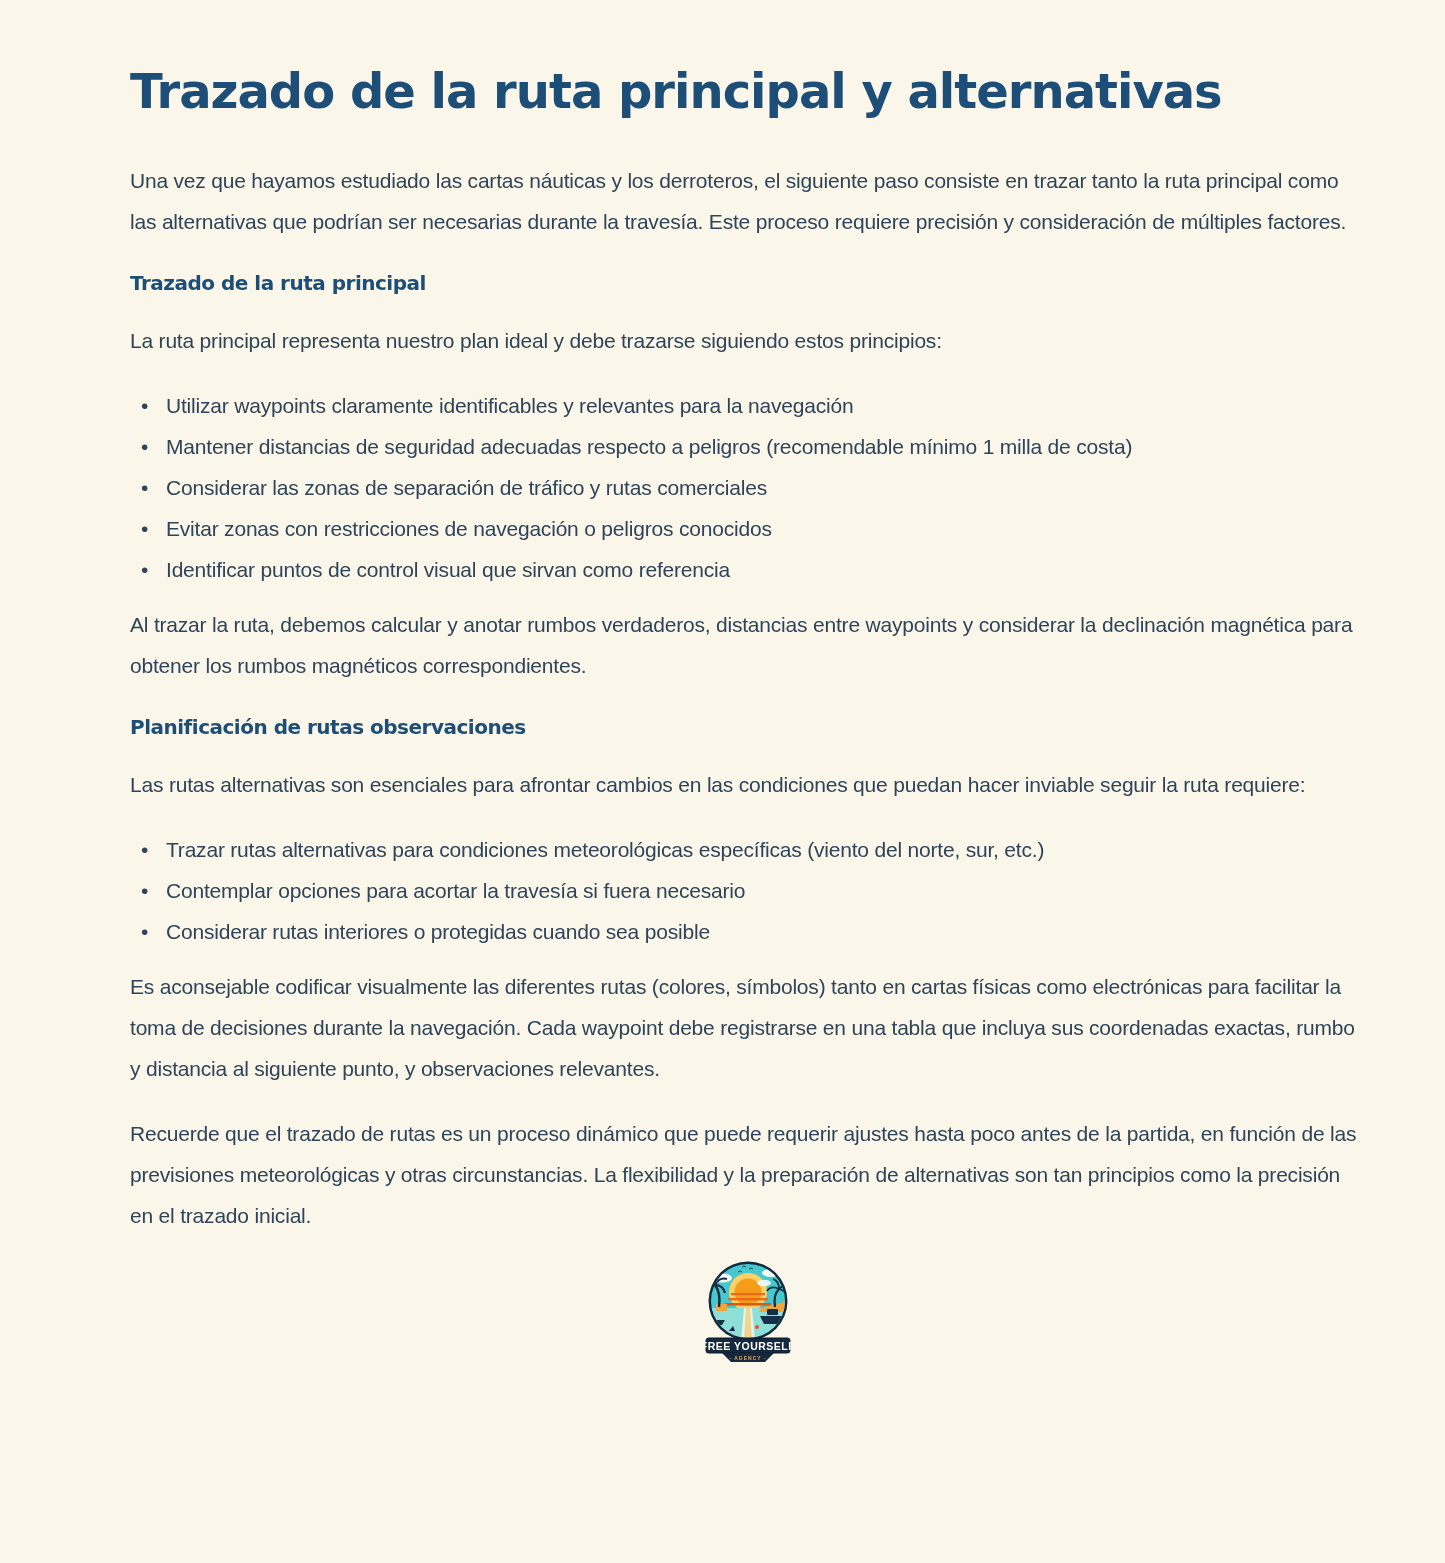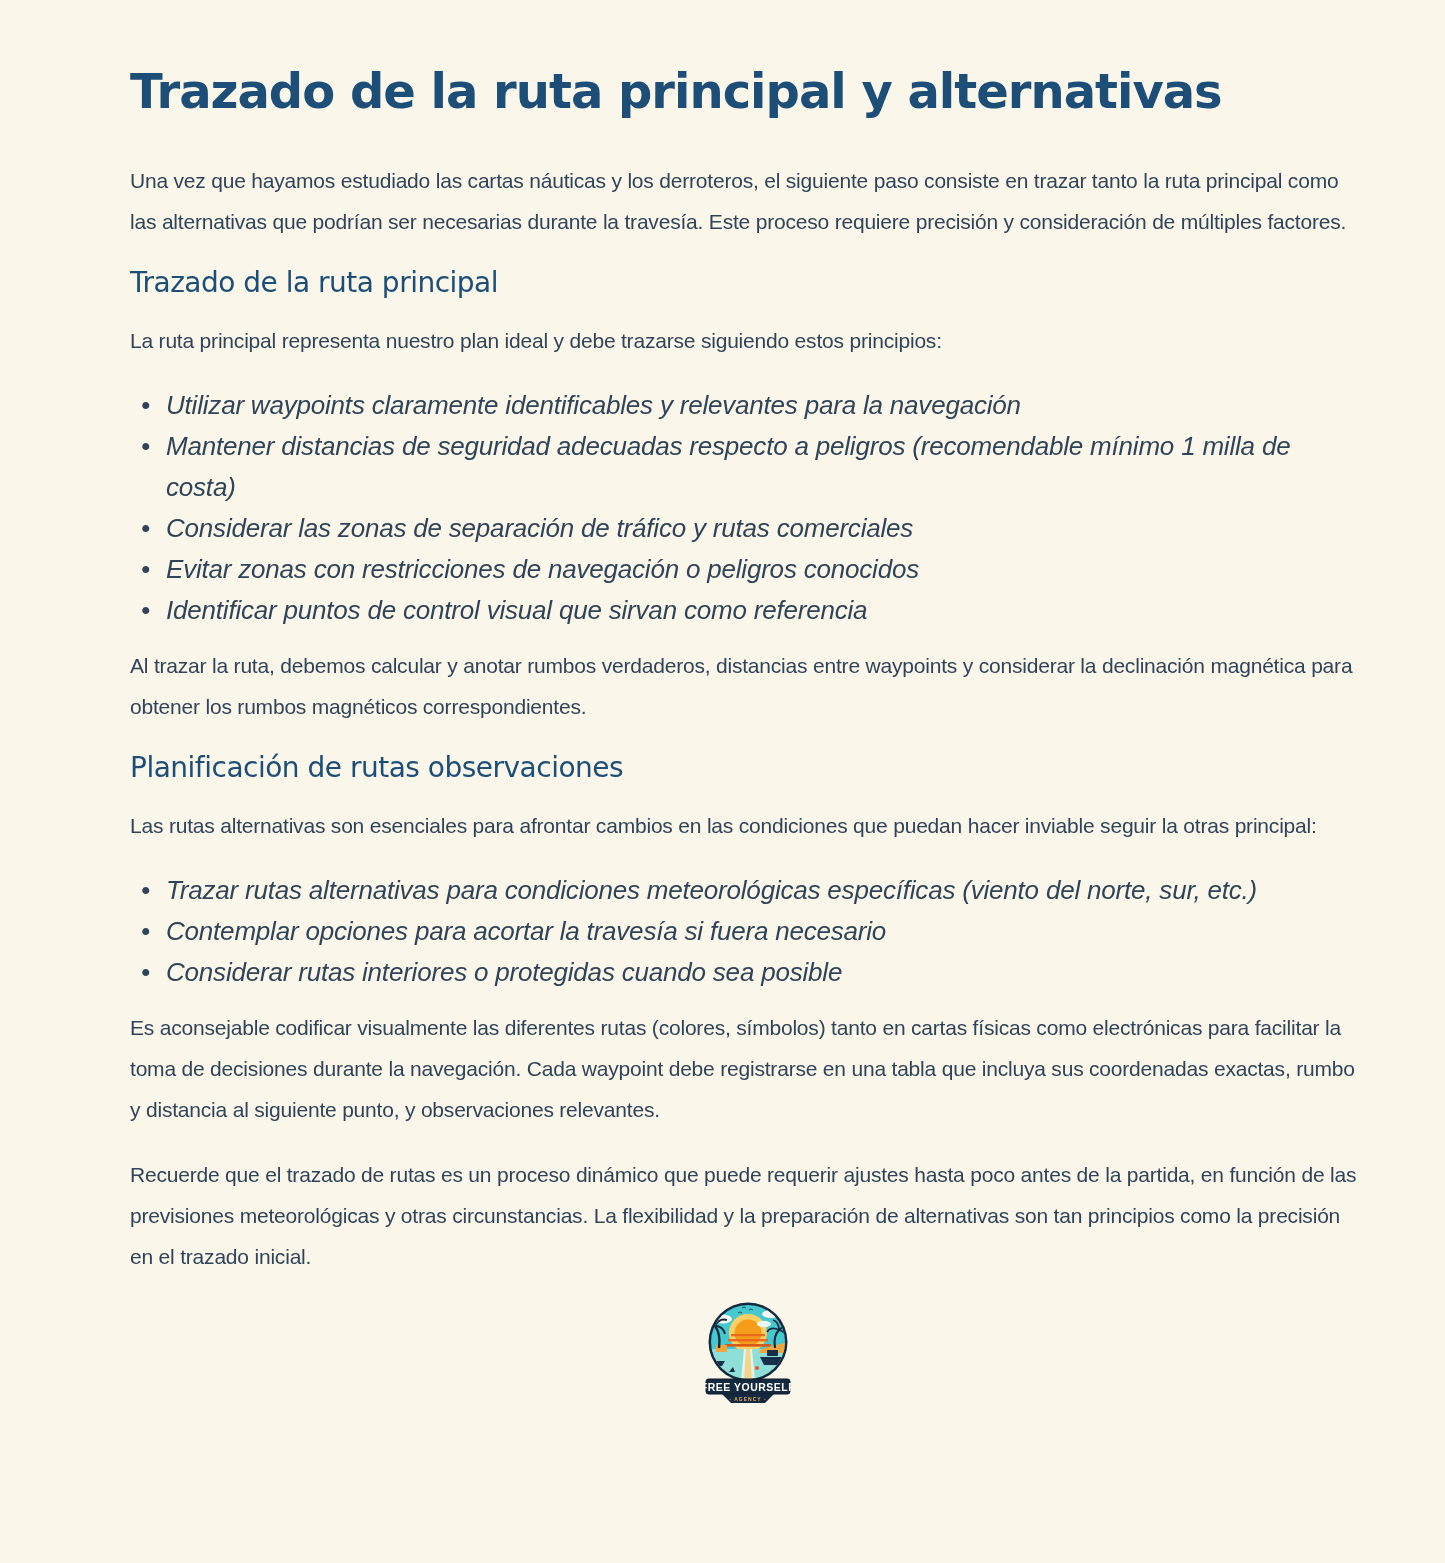--- a/index.html
+++ b/index.html
@@ -22,45 +22,44 @@
     font-family: "DejaVu Sans", sans-serif;
     font-weight: bold;
     font-size: 48px;
     line-height: 58px;
     letter-spacing: -1px;
     color: #1C4E78;
   }
   h2.section-heading {
     margin: 16px 0 20px 0;
     font-family: "DejaVu Sans", sans-serif;
-    font-weight: normal;
-    font-size: 28px;
+    font-weight: bold;
+    font-size: 20px;
     line-height: 34px;
     letter-spacing: -0.5px;
     color: #1C4E78;
   }
   p.body-text {
     margin: 0 0 24px 0;
     font-size: 21px;
     line-height: 41px;
     letter-spacing: -0.2px;
     max-width: 1235px;
   }
   ul.bullet-list {
     list-style: none;
     margin: 0 0 14px 0;
     padding: 0;
   }
   ul.bullet-list li {
     position: relative;
     padding-left: 36px;
-    font-size: 26px;
+    font-size: 21px;
     line-height: 41px;
     letter-spacing: -0.2px;
-    font-style: italic;
   }
   ul.bullet-list li::before {
     content: "\2022";
     position: absolute;
     left: 11px;
     top: 0;
     color: #2F4458;
   }
   .logo-wrap {
     display: flex;
@@ -85,21 +84,21 @@
       <li>Mantener distancias de seguridad adecuadas respecto a peligros (recomendable mínimo 1 milla de costa)</li>
       <li>Considerar las zonas de separación de tráfico y rutas comerciales</li>
       <li>Evitar zonas con restricciones de navegación o peligros conocidos</li>
       <li>Identificar puntos de control visual que sirvan como referencia</li>
     </ul>
     <p class="body-text">Al trazar la ruta, debemos calcular y anotar rumbos verdaderos, distancias entre waypoints y considerar la declinación magnética para obtener los rumbos magnéticos correspondientes.</p>
   </section>
 
   <section>
     <h2 class="section-heading">Planificación de rutas observaciones</h2>
-    <p class="body-text">Las rutas alternativas son esenciales para afrontar cambios en las condiciones que puedan hacer inviable seguir la otras principal:</p>
+    <p class="body-text">Las rutas alternativas son esenciales para afrontar cambios en las condiciones que puedan hacer inviable seguir la ruta requiere:</p>
     <ul class="bullet-list">
       <li>Trazar rutas alternativas para condiciones meteorológicas específicas (viento del norte, sur, etc.)</li>
       <li>Contemplar opciones para acortar la travesía si fuera necesario</li>
       <li>Considerar rutas interiores o protegidas cuando sea posible</li>
     </ul>
     <p class="body-text">Es aconsejable codificar visualmente las diferentes rutas (colores, símbolos) tanto en cartas físicas como electrónicas para facilitar la toma de decisiones durante la navegación. Cada waypoint debe registrarse en una tabla que incluya sus coordenadas exactas, rumbo y distancia al siguiente punto, y observaciones relevantes.</p>
   </section>
 
   <p class="body-text">Recuerde que el trazado de rutas es un proceso dinámico que puede requerir ajustes hasta poco antes de la partida, en función de las previsiones meteorológicas y otras circunstancias. La flexibilidad y la preparación de alternativas son tan principios como la precisión en el trazado inicial.</p>
 

